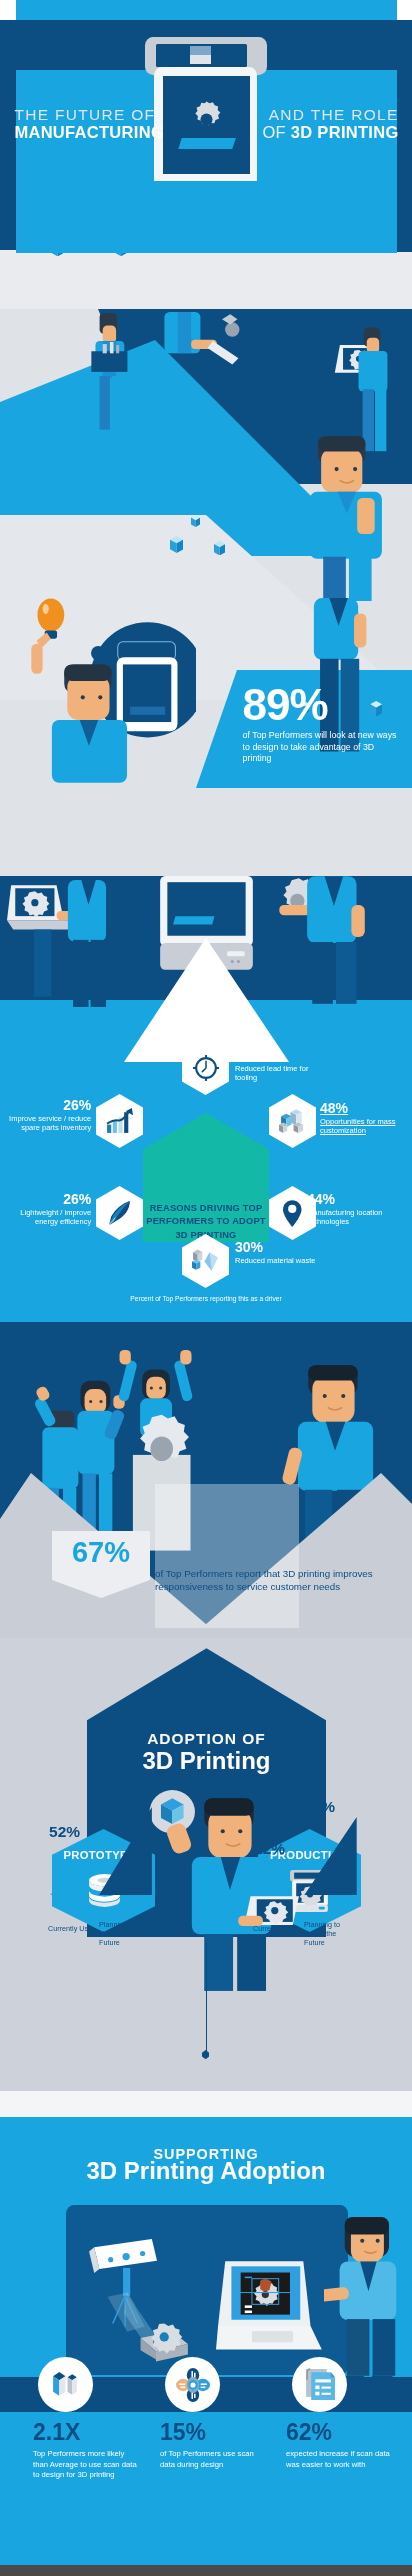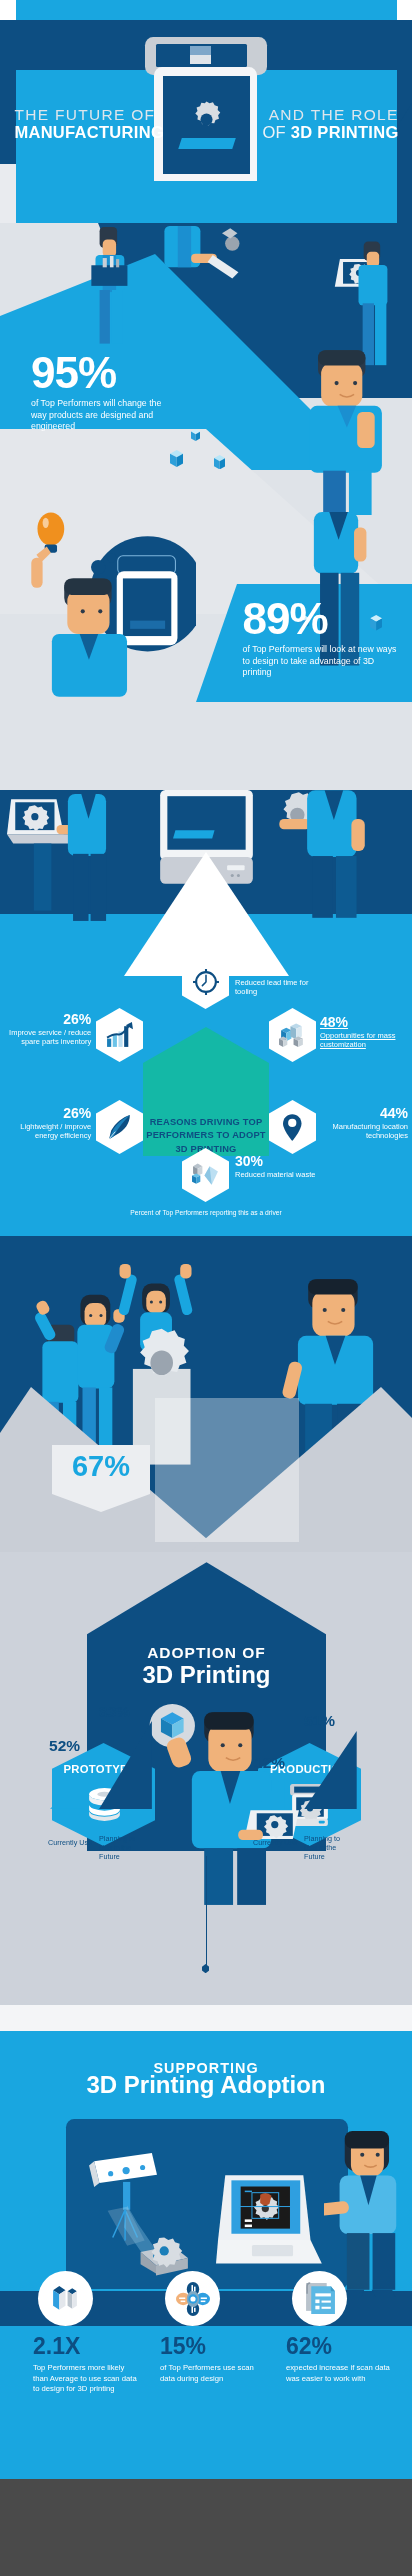--- a/index.html
+++ b/index.html
@@ -6,21 +6,21 @@
   body {
     width: 412px;
     font-family: "Liberation Sans", sans-serif;
     background: #ffffff;
     color: #0b5a8e;
     -webkit-font-smoothing: antialiased;
   }
   .page { position: relative; width: 412px; overflow: hidden; }
 
   
-  .hero { position: relative; width: 412px; height: 223px; background:#0d4e82; overflow:hidden; }
+  .hero { position: relative; width: 412px; height: 309px; background:#0d4e82; overflow:hidden; }
   .hero-white-top { position:absolute; left:0; top:0; width:412px; height:19.6px; background:#ffffff; }
   .hero-cyan-top { position:absolute; left:15.5px; top:0; width:381px; height:62px; background:#19a6e0; }
   .hero-navy { position:absolute; left:0; top:19.6px; width:412px; height:175px; background:#0d4e82; }
   .hero-navy-right { position:absolute; right:0; top:103px; width:93px; height:149px; background:#0d4e82;
        clip-path: polygon(100% 0, 100% 100%, 0 100%); }
   .hero-grey-strip { position:absolute; left:0; bottom:0; width:412px; height:59px; background:#e9ebef; z-index:0;}
   .hero-cyan-over { position:absolute; left:15.5px; top:70px; width:381px; height:155px; background:#19a6e0; z-index:2; }
 
   .title-left { position:absolute; left:14.4px; top:107px; z-index:9; }
   .title-right { position:absolute; right:13.4px; top:107px; text-align:right; z-index:9; }
@@ -252,24 +252,20 @@
       <circle cx="92" cy="74" r="4" fill="#2b3a4a"></circle>
       <circle cx="128" cy="74" r="4" fill="#2b3a4a"></circle>
       <path d="M98 96 q14 10 28 0" stroke="#d08b55" stroke-width="3" fill="none"></path>
       <rect x="40" y="118" width="140" height="130" rx="14" fill="#19a6e0"></rect>
       <polygon points="94,118 130,118 112,160" fill="#1b8fd0"></polygon>
       <rect x="132" y="130" width="34" height="70" rx="10" fill="#f0b27a"></rect>
       <rect x="66" y="244" width="44" height="86" fill="#1d6fb0"></rect>
       <rect x="116" y="244" width="44" height="86" fill="#19a6e0"></rect>
     </svg>
 
-    <div class="stat95">
-      <div class="bignum">95%</div>
-      <div class="bigsub" style="max-width:134px;">of Top Performers will change the way products are designed and engineered</div>
-    </div>
 
     <svg class="person" style="left:20.6px;top:278px;" width="175" height="196" viewBox="0 0 340 380">
       <ellipse cx="58" cy="54" rx="26" ry="32" fill="#f0901e"></ellipse>
       <rect x="46" y="84" width="24" height="16" rx="4" fill="#0d4e82"></rect>
       <ellipse cx="48" cy="42" rx="6" ry="10" fill="#ffffff" opacity="0.55"></ellipse>
       <rect x="20" y="110" width="22" height="58" rx="10" fill="#f0b27a"></rect>
       <polygon points="30,104 50,88 58,100 40,118" fill="#f0b27a"></polygon>
       <circle cx="246" cy="180" r="112" fill="#0d4e82"></circle>
       <circle cx="150" cy="128" r="14" fill="#0d4e82"></circle>
       <circle cx="176" cy="110" r="9" fill="#0d4e82"></circle>
@@ -407,21 +403,21 @@
         <span class="hnum">48%</span>
         <span class="htxt">Opportunities for mass customization</span>
       </div>
 
       <div class="hex" style="left:269px;top:145px;">
         <svg width="18.5" height="27" viewBox="0 0 36 52">
           <path fill="#0d4e82" d="M18 0C8 0 0 8 0 18c0 13 18 34 18 34s18-21 18-34C36 8 28 0 18 0z"></path>
           <circle cx="18" cy="17" r="8" fill="#ffffff"></circle>
         </svg>
       </div>
-      <div class="hexlabel" style="left:320px;top:150px;width:88px;text-align:right;">
+      <div class="hexlabel" style="left:307px;top:150px;width:88px;">
         <span class="hnum">44%</span>
         <span class="htxt">Manufacturing location technologies</span>
       </div>
 
       <div class="hex" style="left:182px;top:193px;">
         <svg width="29" height="26" viewBox="0 0 56 50">
           <path fill="#b9c3cc" d="M4 8l9-5 9 5-9 5z"></path>
             <path fill="#8f9aa5" d="M4 8v14l9 5V13z"></path>
             <path fill="#cdd5db" d="M22 8v14l-9 5V13z"></path>
           <path fill="#6cc3e8" d="M2 26l8-4 8 4-8 4z"></path>
@@ -517,20 +513,21 @@
       <rect x="134" y="252" width="52" height="144" fill="#0d4e82"></rect>
     </svg>
 
     <div class="s4-grey-l"></div>
     <div class="s4-grey-r"></div>
     <div class="s4-lightpanel"></div>
 
     <div class="badge67">
       <span>67%</span>
     </div>
+    <div class="txt67">of Top Performers report that 3D printing improves responsiveness to service customer needs</div>
   </section>
 
   <section class="sec5">
     <div class="s5-pent"></div>
     <div class="s5-head1">ADOPTION OF</div>
     <div class="s5-head2">3D Printing</div>
 
     <svg class="fig" style="left:129px;top:149px;z-index:7;" width="170" height="206" viewBox="0 0 330 400">
       <ellipse cx="84" cy="48" rx="44" ry="42" fill="#d5dae0"></ellipse>
       <path fill="#2f9fe0" d="M84 22l22 12-22 12-22-12z"></path>

